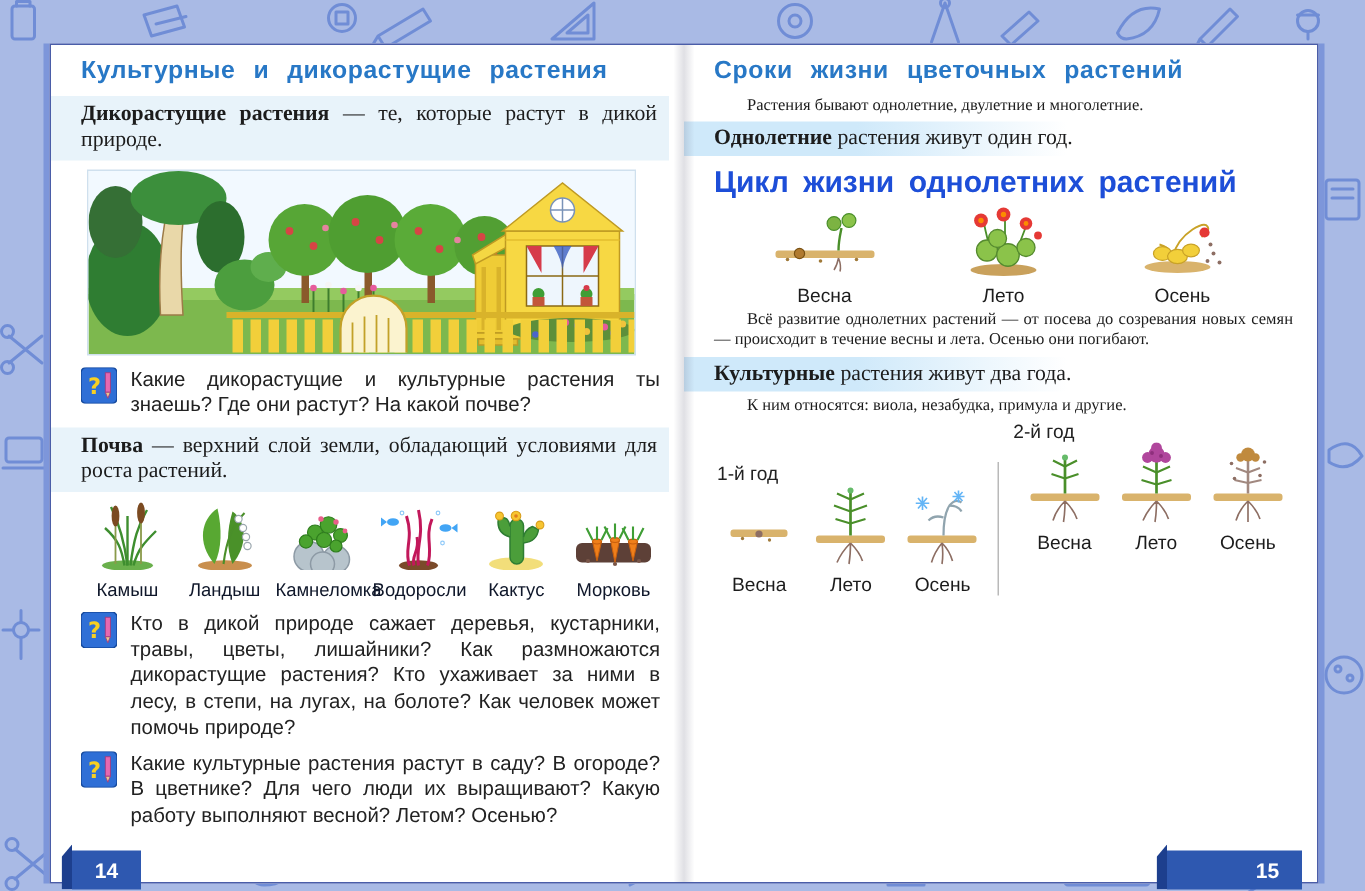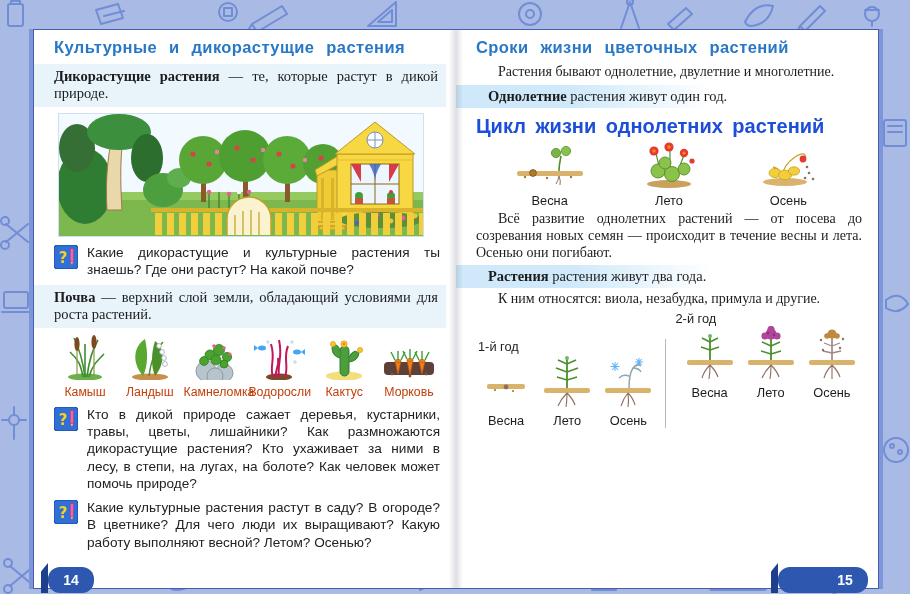--- a/index.html
+++ b/index.html
@@ -9,47 +9,47 @@
   .book{position:absolute;left:33px;top:29px;width:844px;height:558px;background:#ffffff;
         border:1px solid #4a5da8;display:flex;box-shadow:-4px 0 0 #7d96da, 4px 0 0 #7d96da;}
   .page{position:relative;width:50%;box-sizing:border-box;padding:6px 16px 0 20px;}
   .spine{position:absolute;left:50%;top:0;bottom:0;width:14px;margin-left:-7px;
          background:linear-gradient(90deg,rgba(60,60,90,0) 0%,rgba(60,60,90,0.16) 50%,rgba(60,60,90,0) 100%);}
   .title{font-family:"Liberation Sans","DejaVu Sans",sans-serif;font-weight:bold;
          font-size:16.5px;color:#2878c6;word-spacing:7px;letter-spacing:.4px;margin:2px 0 7px 0;}
   .def-block{background:#e8f3fa;margin:0 -6px 6px -20px;padding:4px 8px 5px 20px;}
   .def-block p{margin:0;font-size:14.5px;line-height:1.18;text-align:justify;}
   .def-block b{font-weight:bold;}
-  .hl-line{margin:4px -6px 3px -20px;padding:3px 6px 3px 32px;font-size:14.5px;line-height:1.18;
+  .hl-line{margin:4px -6px 3px -20px;padding:3px 6px 3px 20px;font-size:14.5px;line-height:1.18;
            background:linear-gradient(90deg,#cfe9fa 0%,#cfe9fa 28%,rgba(232,243,250,0) 62%);}
-  .para{font-size:14px;line-height:1.2;text-align:justify;text-indent:22px;margin:3px 0;}
+  .para{font-size:11px;line-height:1.2;text-align:justify;text-indent:22px;margin:3px 0;}
   .q{display:flex;gap:9px;margin:7px 0 6px 0;font-family:"Liberation Sans","DejaVu Sans",sans-serif;
      font-size:13.6px;line-height:1.27;text-align:justify;color:#222;}
   .q svg{flex:0 0 24px;margin-top:1px;}
   .scene{margin:4px 0 4px 4px;border:1px solid #cfe0ee;display:block;}
   .plants{display:flex;justify-content:space-between;margin:4px 0 2px 0;
           font-family:"Liberation Sans","DejaVu Sans",sans-serif;}
   .plant{width:62px;text-align:center;}
-  .plant .lbl{font-size:12.3px;color:#c2410c;margin-top:1px;}
+  .plant .lbl{font-size:12.3px;color:#0f172a;margin-top:1px;}
   .cycle-title{font-family:"Liberation Sans","DejaVu Sans",sans-serif;font-weight:bold;
                font-size:20px;word-spacing:4px;margin:7px 0 3px 0;color:#1d4ed8;}
   .cycle3{display:flex;justify-content:space-around;padding:0 14px;margin:2px 0 1px 0;}
   .cyc{text-align:center;font-family:"Liberation Sans","DejaVu Sans",sans-serif;font-size:12.8px;}
   .cyc .lbl{margin-top:1px;}
   .bi{display:flex;margin:1px 0 2px 0;}
   .bi-year{flex:1;position:relative;padding-top:15px;}
   .bi-year.first{border-right:1px solid #b9b9b9;margin-right:8px;padding-right:6px;margin-top:28px;}
   .bi-year.second{padding-left:6px;}
   .year-lbl{position:absolute;top:0;left:2px;font-family:"Liberation Sans","DejaVu Sans",sans-serif;
             font-size:12.8px;color:#222;}
   .bi-seasons{display:flex;justify-content:space-between;}
   .bi-item{text-align:center;font-family:"Liberation Sans","DejaVu Sans",sans-serif;font-size:12.8px;width:33%;}
   .tab{position:absolute;bottom:-5px;width:46px;height:26px;background:#2e58b0;color:#fff;
        font-family:"Liberation Sans","DejaVu Sans",sans-serif;font-weight:bold;font-size:14px;
-       text-align:center;line-height:26px;border-radius:12px;}
+       text-align:center;line-height:26px;}
   .tab::before{content:"";position:absolute;left:-7px;bottom:0;width:7px;height:30px;
                background:#1d3f8e;clip-path:polygon(100% 0,100% 100%,0 100%,0 28%);}
   .tab-left{left:14px;}
   .tab-right{right:10px;padding-left:44px;}
 </style>
 </head>
 <body>
 
 <svg class="doodles" width="910" height="594" viewBox="0 0 910 594">
   <g stroke="#5d7fd1" fill="none" stroke-width="2" opacity="0.75" stroke-linecap="round" stroke-linejoin="round">
@@ -482,21 +482,21 @@
               <circle cx="54" cy="37" r="1.3"></circle>
               <circle cx="62" cy="38" r="1.3"></circle>
             </g>
         </svg>
         <div class="lbl">Осень</div>
       </div>
     </div>
 
     <p class="para">Всё развитие однолетних растений — от посева до созревания новых семян — происходит в течение весны и лета. Осенью они погибают.</p>
 
-    <div class="hl-line"><b>Растения</b><span> растения живут два года.</span></div>
+    <div class="hl-line"><b>Культурные</b><span> растения живут два года.</span></div>
 
     <p class="para">К ним относятся: виола, незабудка, примула и другие.</p>
 
 
     <div class="bi">
       <div class="bi-year first">
         <div class="year-lbl">1-й год</div>
         <div class="bi-seasons">
           <div class="bi-item">
             <svg width="50" height="56" viewBox="0 0 50 56">

